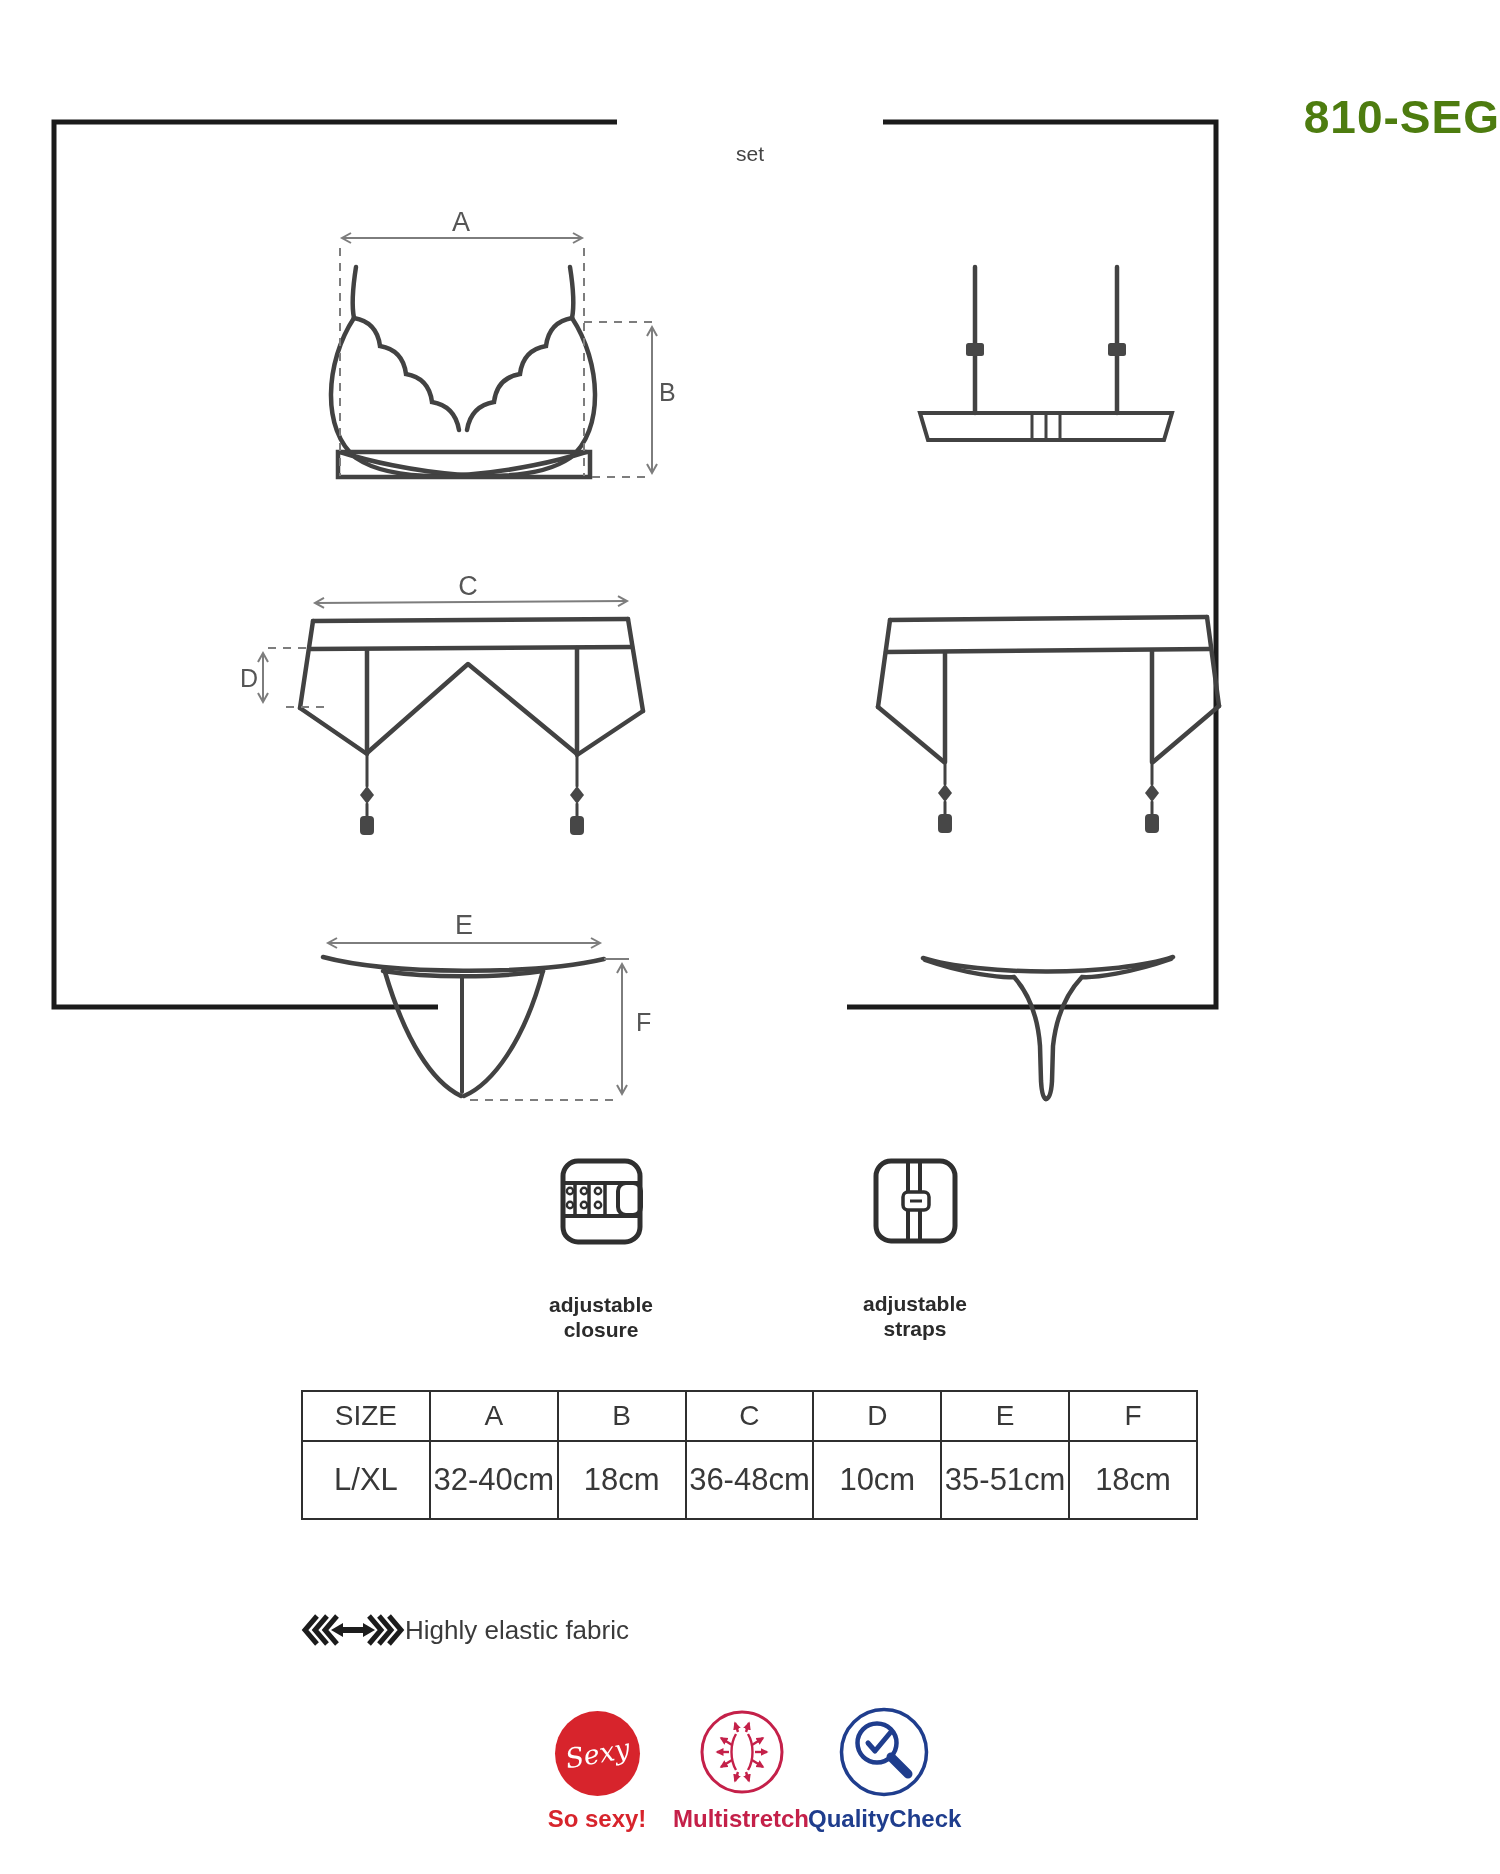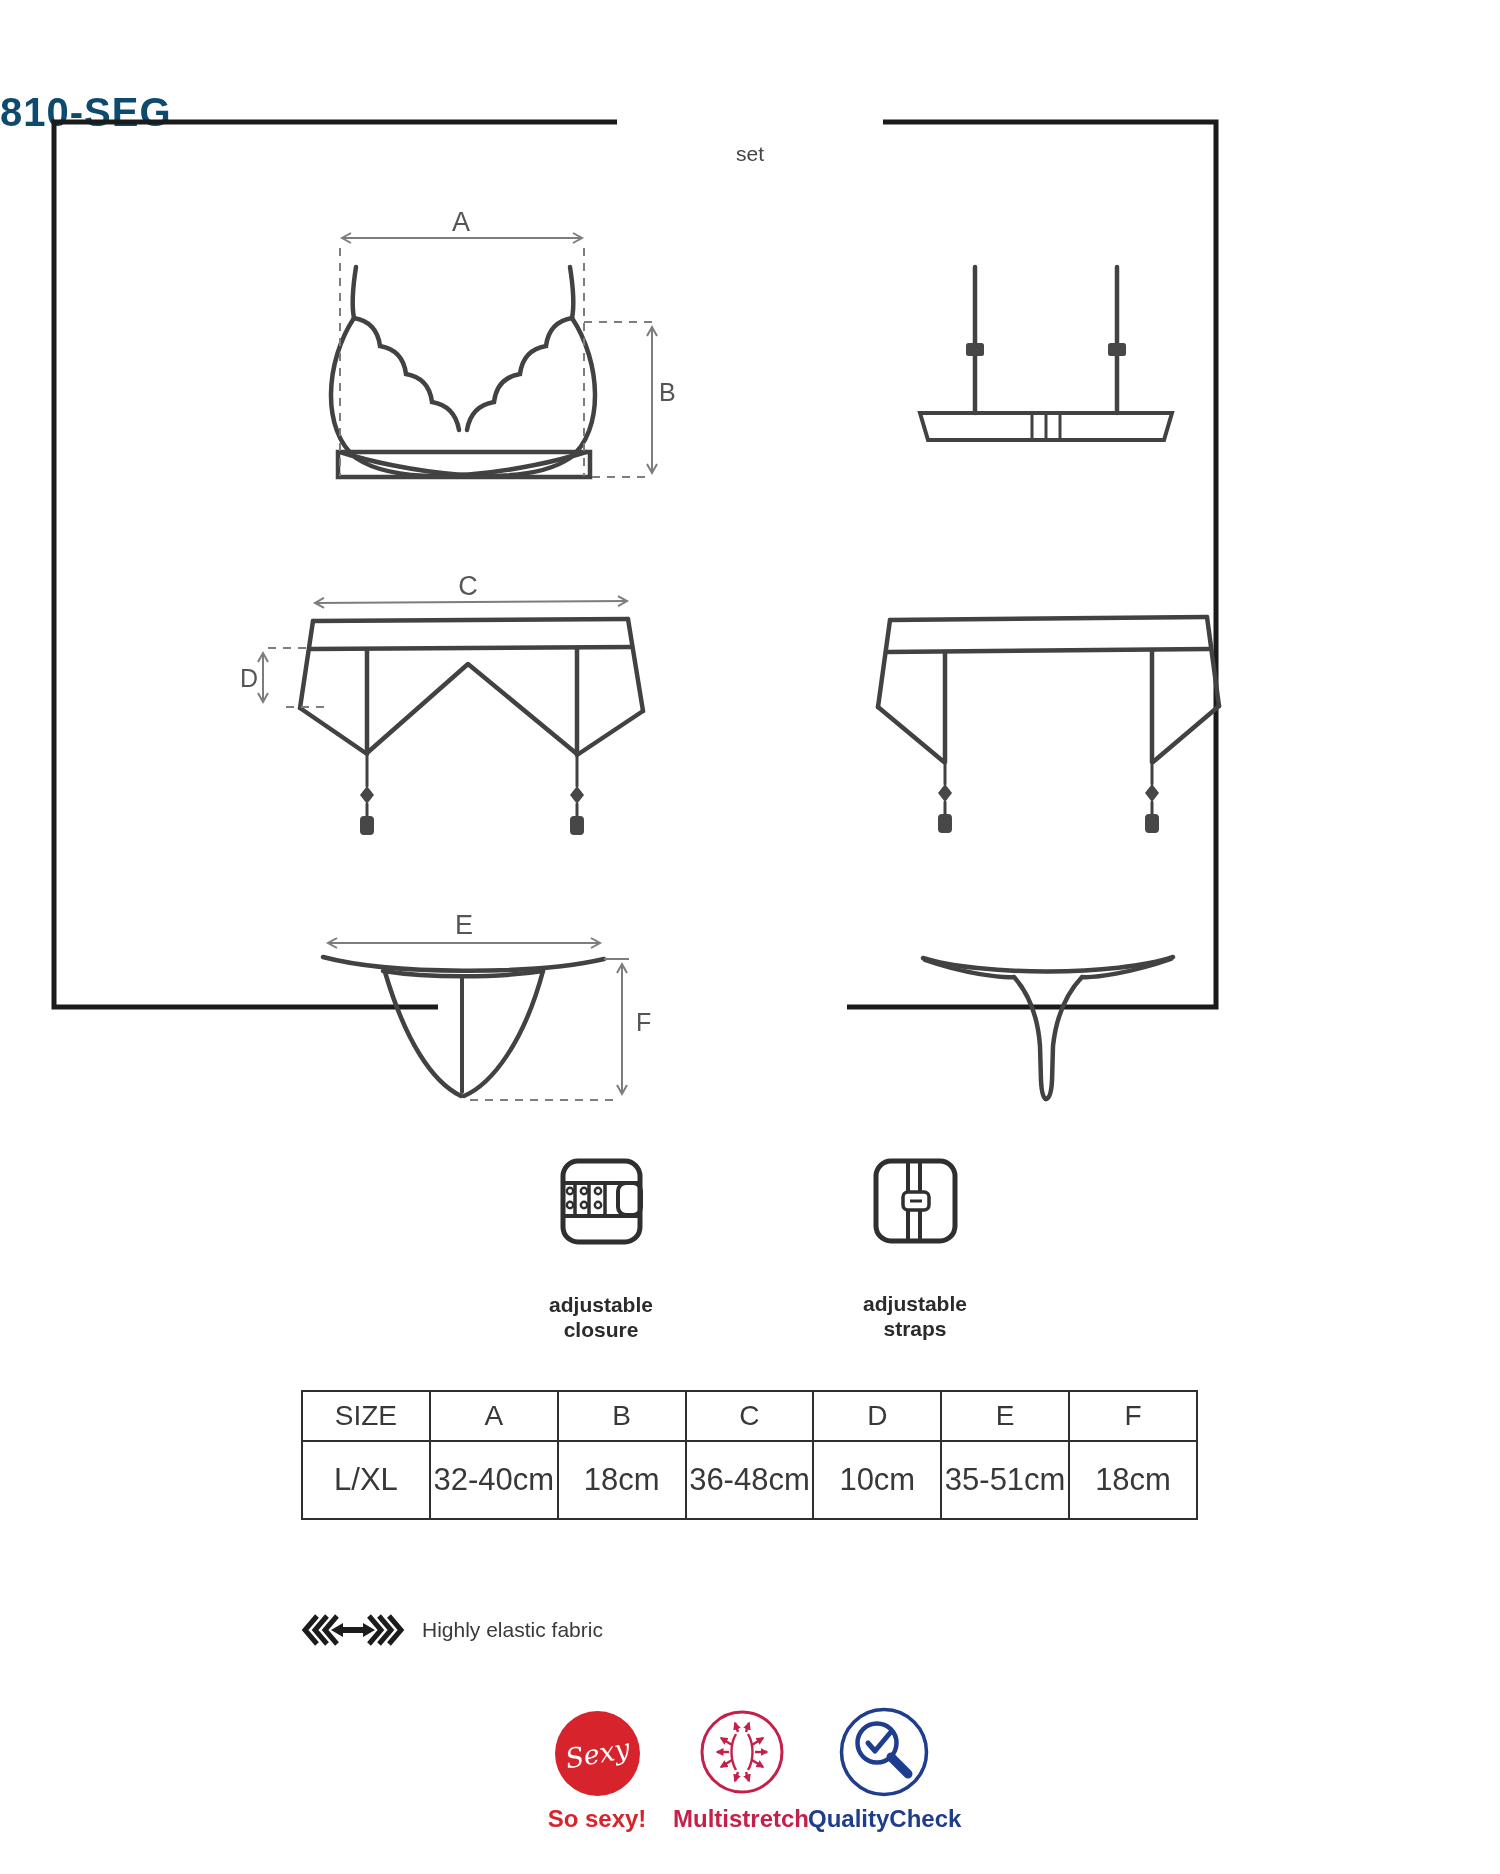--- a/index.html
+++ b/index.html
@@ -2,37 +2,37 @@
 <html><head>
 <meta charset="utf-8">
 <style>
   html,body{margin:0;padding:0;}
   body{
     width:1500px;height:1874px;background:#ffffff;position:relative;overflow:hidden;
     font-family:"Liberation Sans", sans-serif;color:#3a3a3a;
   }
   .abs{position:absolute;}
   
-  .title{left:0;right:0;top:90px;text-align:left;font-size:40px;font-weight:700;color:#0c4a6e;letter-spacing:1px;}
+  .title{left:0;right:0;top:90px;text-align:right;font-size:46px;font-weight:700;color:#4d7c0f;letter-spacing:1px;}
   .subtitle{left:0;right:0;top:142px;text-align:center;font-size:21px;color:#444;}
   
   svg.diagram{left:0;top:0;}
   
   .features{left:531px;top:1158px;width:454px;display:flex;justify-content:space-between;}
   .feature{width:140px;display:flex;flex-direction:column;align-items:center;gap:36px;}
   .feature-label{margin-top:11px;text-align:center;font-size:21px;font-weight:700;color:#2b2b2b;line-height:25px;}
   .feature-label span{display:block;}
   
   table.size-table{left:301px;top:1390px;width:897px;border-collapse:collapse;table-layout:fixed;position:absolute;}
   table.size-table th, table.size-table td{border:2px solid #2f2f2f;text-align:center;vertical-align:middle;font-weight:400;color:#383838;padding:1px;}
   table.size-table th{height:46px;font-size:28px;}
   table.size-table td{height:74px;font-size:31px;}
   
   .fabric-note{left:301px;top:1612px;display:flex;align-items:center;}
-  .fabric-note .note-text{margin-left:17px;font-size:21px;color:#3a3a3a;}
+  .fabric-note .note-text{font-size:26px;color:#3a3a3a;}
   
   .badge-circle-sexy{left:555px;top:1711px;width:85px;height:85px;border-radius:50%;background:#d7242c;display:flex;align-items:center;justify-content:center;}
   .badge-circle-sexy span{color:#fff;font-family:"DejaVu Serif", serif;font-style:italic;font-size:27px;transform:rotate(-10deg);}
   .badge-label{position:absolute;text-align:center;font-weight:700;font-size:24px;}
   .label-sexy{left:527px;top:1805px;width:140px;color:#d7242c;}
   .label-mult{left:655px;top:1805px;width:172px;color:#c42049;}
   .label-qc{left:808px;top:1805px;width:150px;color:#1f3d8d;}
 </style>
 </head>
 <body>

